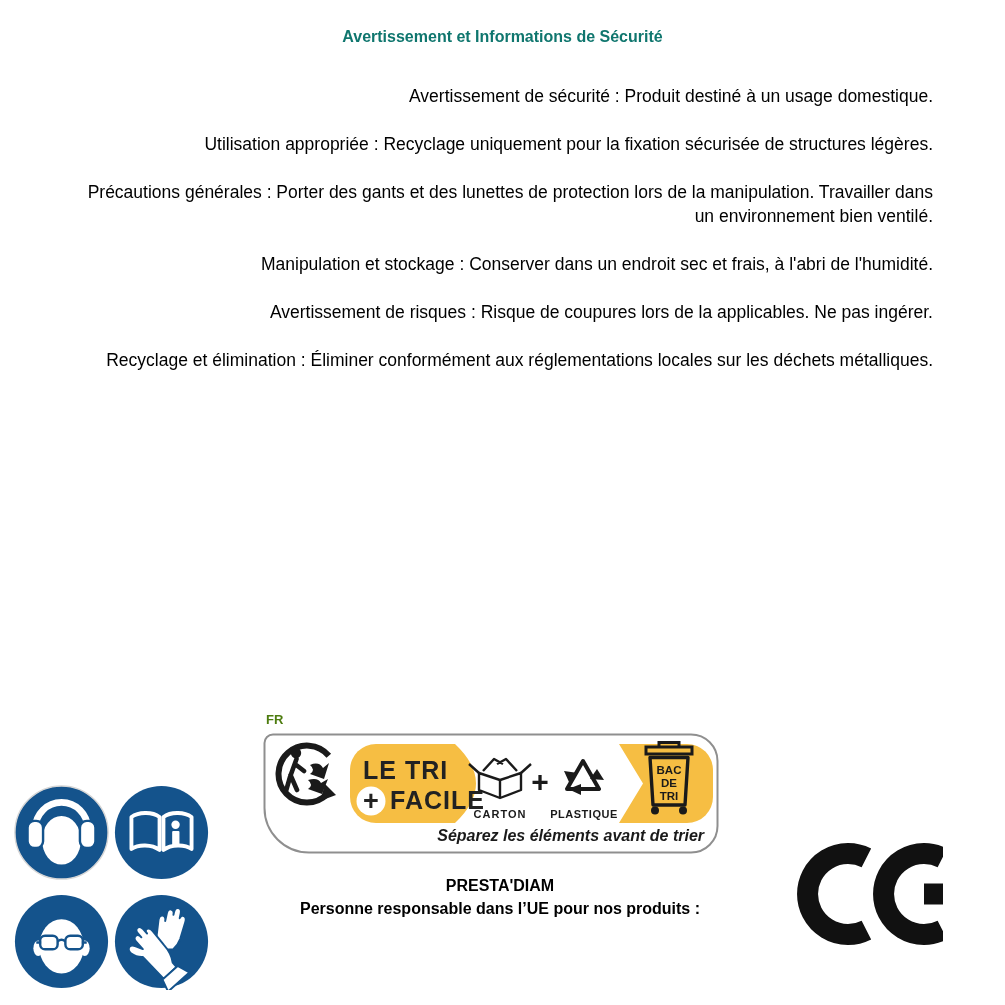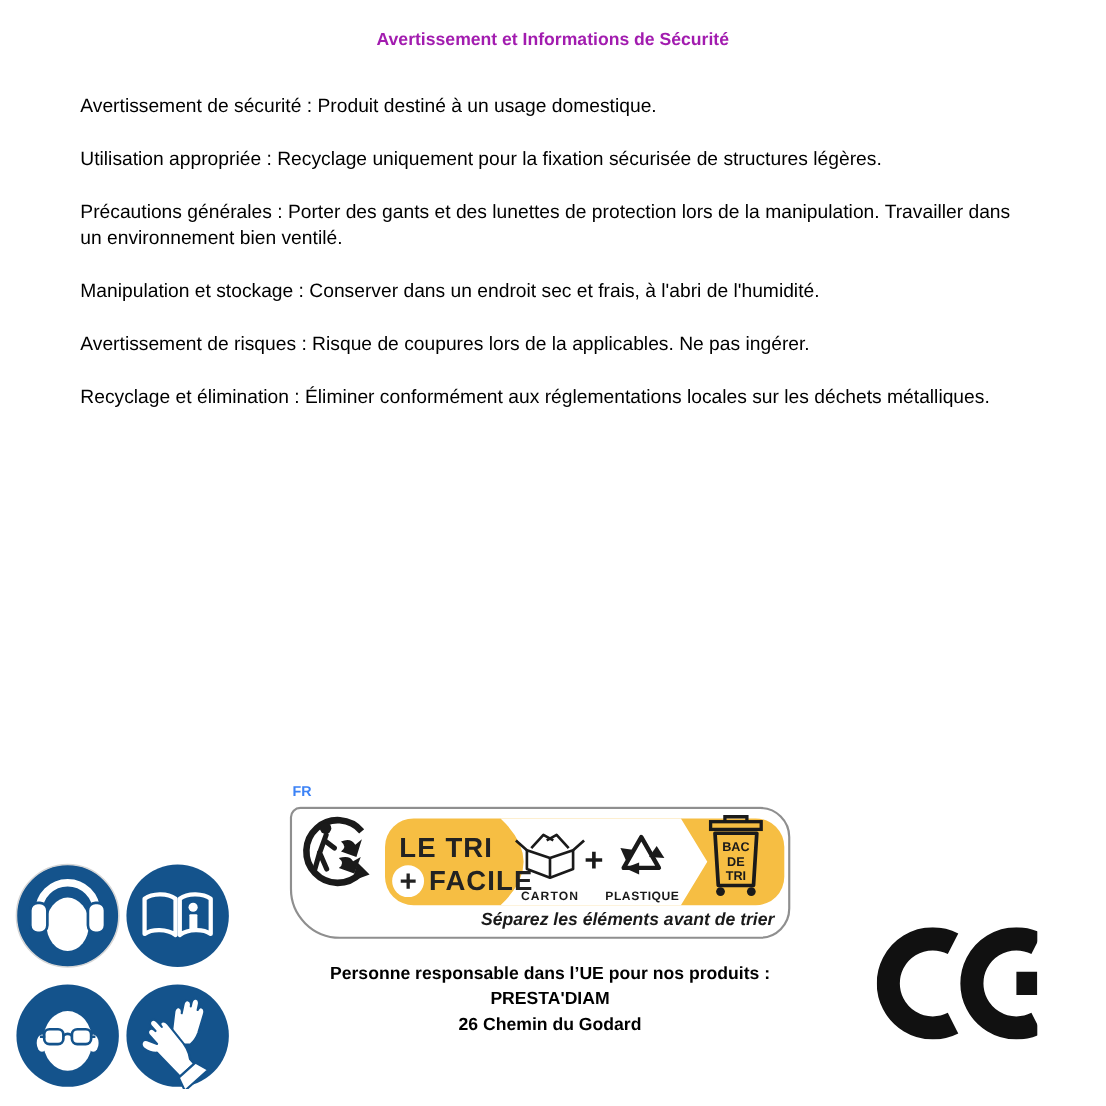--- a/index.html
+++ b/index.html
@@ -3,36 +3,36 @@
 <meta charset="utf-8">
 <style>
   html,body{margin:0;padding:0;}
   body{
     width:1005px;height:1005px;position:relative;background:#ffffff;
     font-family:"Liberation Sans", sans-serif;color:#000;
     overflow:hidden;
   }
   .doc-title{
     position:absolute;top:28px;left:0;width:1005px;
-    text-align:center;font-size:16px;font-weight:bold;color:#a21caf;
+    text-align:center;font-size:16px;font-weight:bold;color:#0f766e;
   }
   .content{
     position:absolute;top:84px;left:73px;width:860px;
     font-size:17.5px;line-height:24px;color:#000;
   }
-  .content p{margin:0 0 24px 0;}
+  .content p{margin:0 0 24px 0;text-align:right;}
   .icon-grid{
     position:absolute;left:13px;top:784px;
     display:grid;grid-template-columns:97px 97px;grid-template-rows:97px 97px;
     column-gap:3px;row-gap:12px;
   }
   .icon-grid svg{display:block;width:97px;height:97px;}
   .fr-tag{
     position:absolute;left:266px;top:712px;
-    font-size:13px;font-weight:bold;color:#3b82f6;
+    font-size:13px;font-weight:bold;color:#4d7c0f;
   }
   .tri-label{position:absolute;left:263px;top:733px;}
   .resp-block{
     position:absolute;left:252px;top:874px;width:496px;
     text-align:center;font-size:16px;line-height:23px;font-weight:bold;color:#000;
   }
   .resp-block div{white-space:nowrap;}
   .ce-mark{position:absolute;left:797px;top:843px;}
   svg text{font-family:"Liberation Sans", sans-serif;}
 </style>
@@ -141,22 +141,21 @@
     <circle cx="420" cy="77.5" r="4" fill="#1a1a1a"></circle>
     <text x="406" y="41" font-size="11.5" font-weight="bold" fill="#1a1a1a" text-anchor="middle">BAC</text>
     <text x="406" y="54" font-size="11.5" font-weight="bold" fill="#1a1a1a" text-anchor="middle">DE</text>
     <text x="406" y="67" font-size="11.5" font-weight="bold" fill="#1a1a1a" text-anchor="middle">TRI</text>
   </g>
 
   <text x="441" y="108" font-size="16" font-weight="bold" font-style="italic" fill="#1a1a1a" text-anchor="end">Séparez les éléments avant de trier</text>
 </svg>
 
 <div class="resp-block">
+  <div>PRESTA'DIAM</div>
   <div>Personne responsable dans l’UE pour nos produits :</div>
-  <div>PRESTA'DIAM</div>
-  <div>26 Chemin du Godard</div>
 </div>
 
 <svg class="ce-mark" width="146" height="102" viewBox="0 0 146 102">
   <path d="M 69.4 14.9 A 40.5 40.5 0 1 0 69.4 87.1" fill="none" stroke="#111" stroke-width="21"></path>
   <path d="M 145.4 14.9 A 40.5 40.5 0 1 0 145.4 87.1" fill="none" stroke="#111" stroke-width="21"></path>
   <path d="M 127 51 L 146 51" stroke="#111" stroke-width="21"></path>
 </svg>
 
 </body></html>

